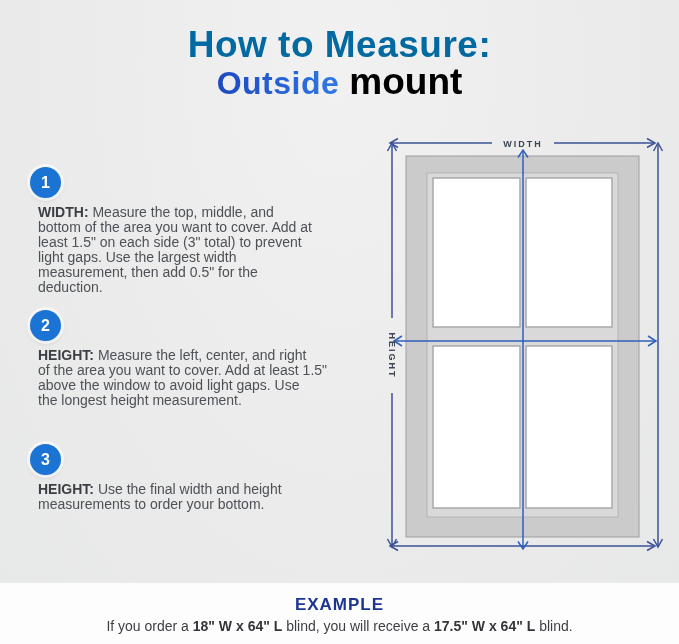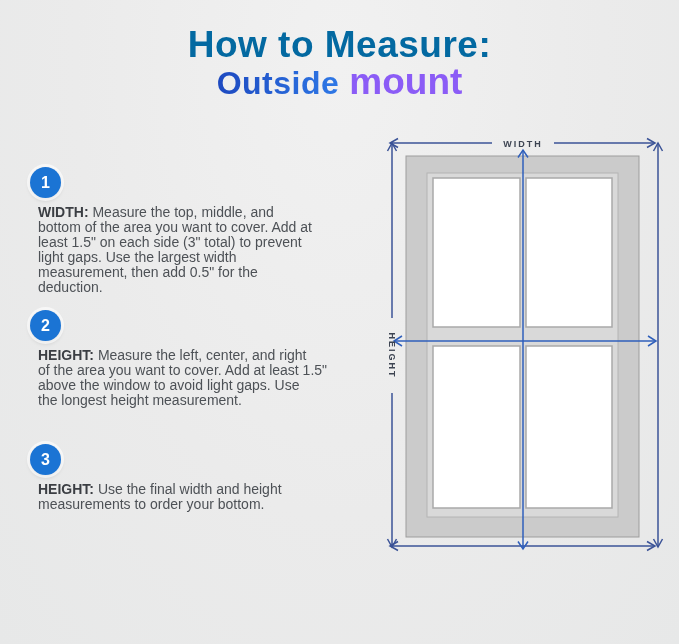--- a/index.html
+++ b/index.html
@@ -19,21 +19,21 @@
   .title-line2 { margin-top:-4px; line-height:1.1; }
   .title-highlight {
     font-size:32px; font-weight:700; letter-spacing:0.5px;
     color:#2057d0;
     background: linear-gradient(90deg, #1d49c0 0%, #2e78e6 100%);
     -webkit-background-clip: text; background-clip: text;
   }
   @supports ((-webkit-background-clip: text) or (background-clip: text)) {
     .title-highlight { color: transparent; }
   }
-  .title-suffix { font-size:37px; font-weight:600; color:#8b5cf6; margin-left:10px; }
+  .title-suffix { font-size:37px; font-weight:600; color:#000000; margin-left:10px; }
 
   
   .step { position:absolute; left:30px; width:356px; }
   .step-1 { top:167px; }
   .step-2 { top:310px; }
   .step-3 { top:444px; }
   .badge {
     width:31px; height:31px; border-radius:50%;
     background:#1b74d4;
     box-shadow: 0 0 0 3px rgba(255,255,255,0.65), 0 2px 5px rgba(0,0,0,0.18);
@@ -149,14 +149,20 @@
 
       <path d="M16 211 H278"></path>
       <path d="M24 206 L16 211 L24 216"></path>
         <path d="M270 206 L278 211 L270 216"></path>
     </g>
 
     <text class="measure-label" x="145" y="16.5" text-anchor="middle">WIDTH</text>
     <text class="measure-label" x="14" y="225.5" text-anchor="middle" dominant-baseline="central" transform="rotate(90 14 225.5)">HEIGHT</text>
   </svg>
 
+  <div class="footer">
+    <div class="example-heading">EXAMPLE</div>
+    <div class="example-line">
+      <span>If you order a </span><b>18" W x 64" L</b><span> blind, you will receive a </span><b>17.5" W x 64" L</b><span> blind.</span>
+    </div>
+  </div>
 
 </div>
 
 </body></html>

